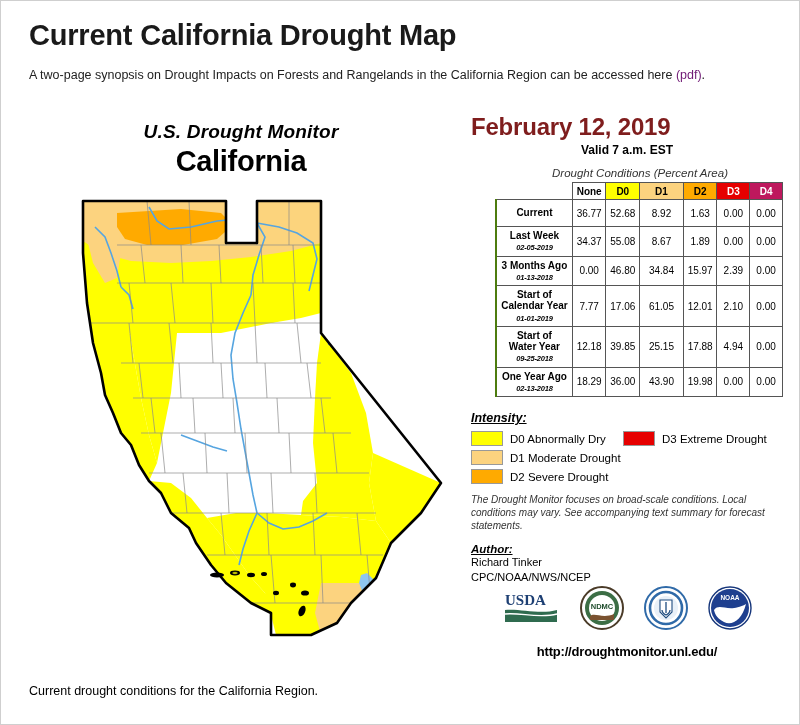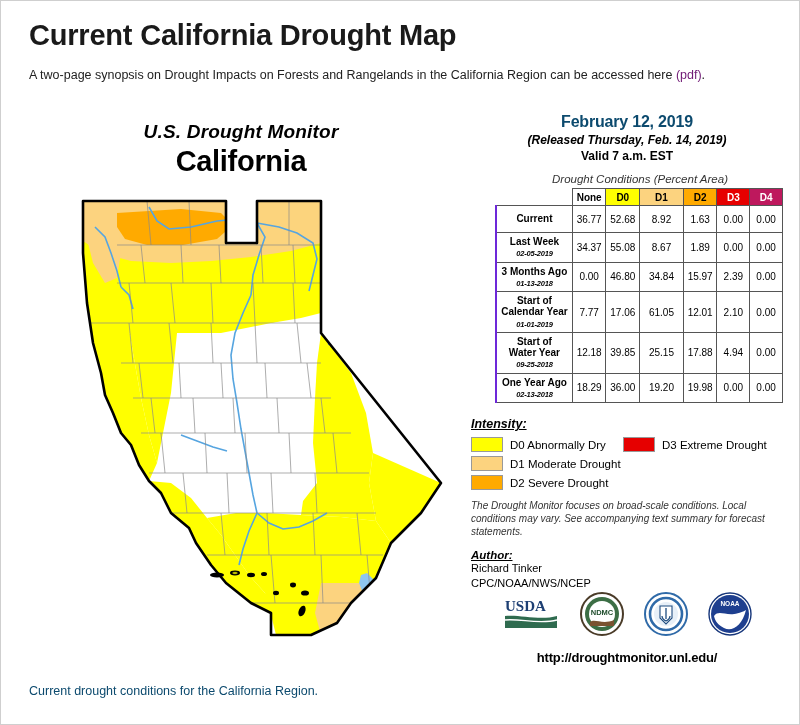--- a/index.html
+++ b/index.html
@@ -11,52 +11,52 @@
   
   .hdr-title{
     position:absolute;left:28px;top:18px;
     font-size:29px;font-weight:bold;color:#1a1a1a;letter-spacing:-0.2px;
   }
   .hdr-sub{
     position:absolute;left:28px;top:67px;font-size:12.5px;color:#222;
   }
   .hdr-sub a{color:#701a75;text-decoration:none;}
   .caption{
-    position:absolute;left:28px;top:683px;font-size:12.5px;color:#0c4a6e;
+    position:absolute;left:28px;top:683px;font-size:12.5px;color:#000000;
   }
   
   .map-panel{position:absolute;left:20px;top:110px;width:440px;height:555px;}
   .dm-title{
     text-align:center;font-style:italic;font-weight:bold;font-size:19px;
     color:#000;letter-spacing:0.2px;margin:10px 0 0 0;
   }
   .dm-state{
     text-align:center;font-weight:bold;font-size:29px;color:#000;
     margin:2px 0 0 0;letter-spacing:-0.3px;
   }
   .map-wrap{position:absolute;left:0;top:72px;width:440px;height:470px;}
   .map-wrap svg{display:block;width:100%;height:100%;}
   
   .right{position:absolute;left:470px;top:112px;width:312px;}
-  .dt-date{text-align:center;font-size:16px;font-weight:bold;color:#0c4a6e;letter-spacing:-0.2px;}
+  .dt-date{font-size:24px;font-weight:bold;color:#7f1d1d;letter-spacing:-0.2px;}
   .dt-rel{text-align:center;font-size:12px;font-weight:bold;font-style:italic;color:#000;margin-top:2px;}
   .dt-valid{text-align:center;font-size:12px;font-weight:bold;color:#000;margin-top:2px;}
   .tbl-cap{
     text-align:center;font-size:11.5px;font-style:italic;color:#333;
     margin-top:10px;margin-bottom:3px;padding-left:26px;
   }
   
   table.dc{border-collapse:collapse;margin-left:24px;table-layout:fixed;}
   table.dc td,table.dc th{
     border:1px solid #555;font-size:9.5px;color:#000;text-align:center;
     padding:0;font-weight:normal;
   }
   table.dc th{height:16px;font-size:10px;font-weight:bold;}
   table.dc td.lbl{
-    border-left:2px solid #6d28d9;width:76px;padding:3px 2px;
+    border-left:2px solid #4d7c0f;width:76px;padding:3px 2px;
     font-weight:bold;font-size:10px;line-height:1.12;
   }
   table.dc td.lbl .d{font-size:7.5px;font-weight:bold;font-style:italic;letter-spacing:-0.2px;}
   table.dc td.val{width:34px;height:26px;font-size:10px;}
   table.dc th.corner{border:none;background:transparent;}
   
   .intensity{margin-top:14px;}
   .int-h{font-size:12.5px;font-style:italic;font-weight:bold;text-decoration:underline;color:#000;margin-bottom:4px;}
   .leg-cols{display:flex;}
   .leg-col{display:flex;flex-direction:column;}
@@ -237,21 +237,20 @@
         <g fill="#ffff00" stroke="#000" stroke-width="0.7">
           <ellipse cx="214" cy="390" rx="3" ry="1.2"></ellipse>
         </g>
       </svg>
     </div>
   </div>
 
   <div class="right">
 
     <div class="dt-date">February 12, 2019</div>
-    <div class="dt-rel">(Released Thursday, Feb. 14, 2019)</div>
     <div class="dt-valid">Valid 7 a.m. EST</div>
 
     <div class="tbl-cap">Drought Conditions (Percent Area)</div>
 
     <table class="dc">
       <thead>
         <tr>
           <th class="corner"></th>
         <th class="val" style="background: rgb(255, 255, 255); color: rgb(0, 0, 0); width: 34px;">None</th>
             <th class="val" style="background: rgb(255, 255, 0); color: rgb(0, 0, 0); width: 34px;">D0</th>
@@ -304,21 +303,21 @@
             <td class="val">39.85</td>
             <td class="val">25.15</td>
             <td class="val">17.88</td>
             <td class="val">4.94</td>
             <td class="val">0.00</td>
           </tr>
           <tr>
             <td class="lbl">One Year Ago<br><span class="d">02-13-2018</span></td>
             <td class="val">18.29</td>
             <td class="val">36.00</td>
-            <td class="val">19.20</td>
+            <td class="val">43.90</td>
             <td class="val">19.98</td>
             <td class="val">0.00</td>
             <td class="val">0.00</td>
           </tr>
         </tbody>
     </table>
 
     <div class="intensity">
       <div class="int-h">Intensity:</div>
       <div class="leg-cols">

